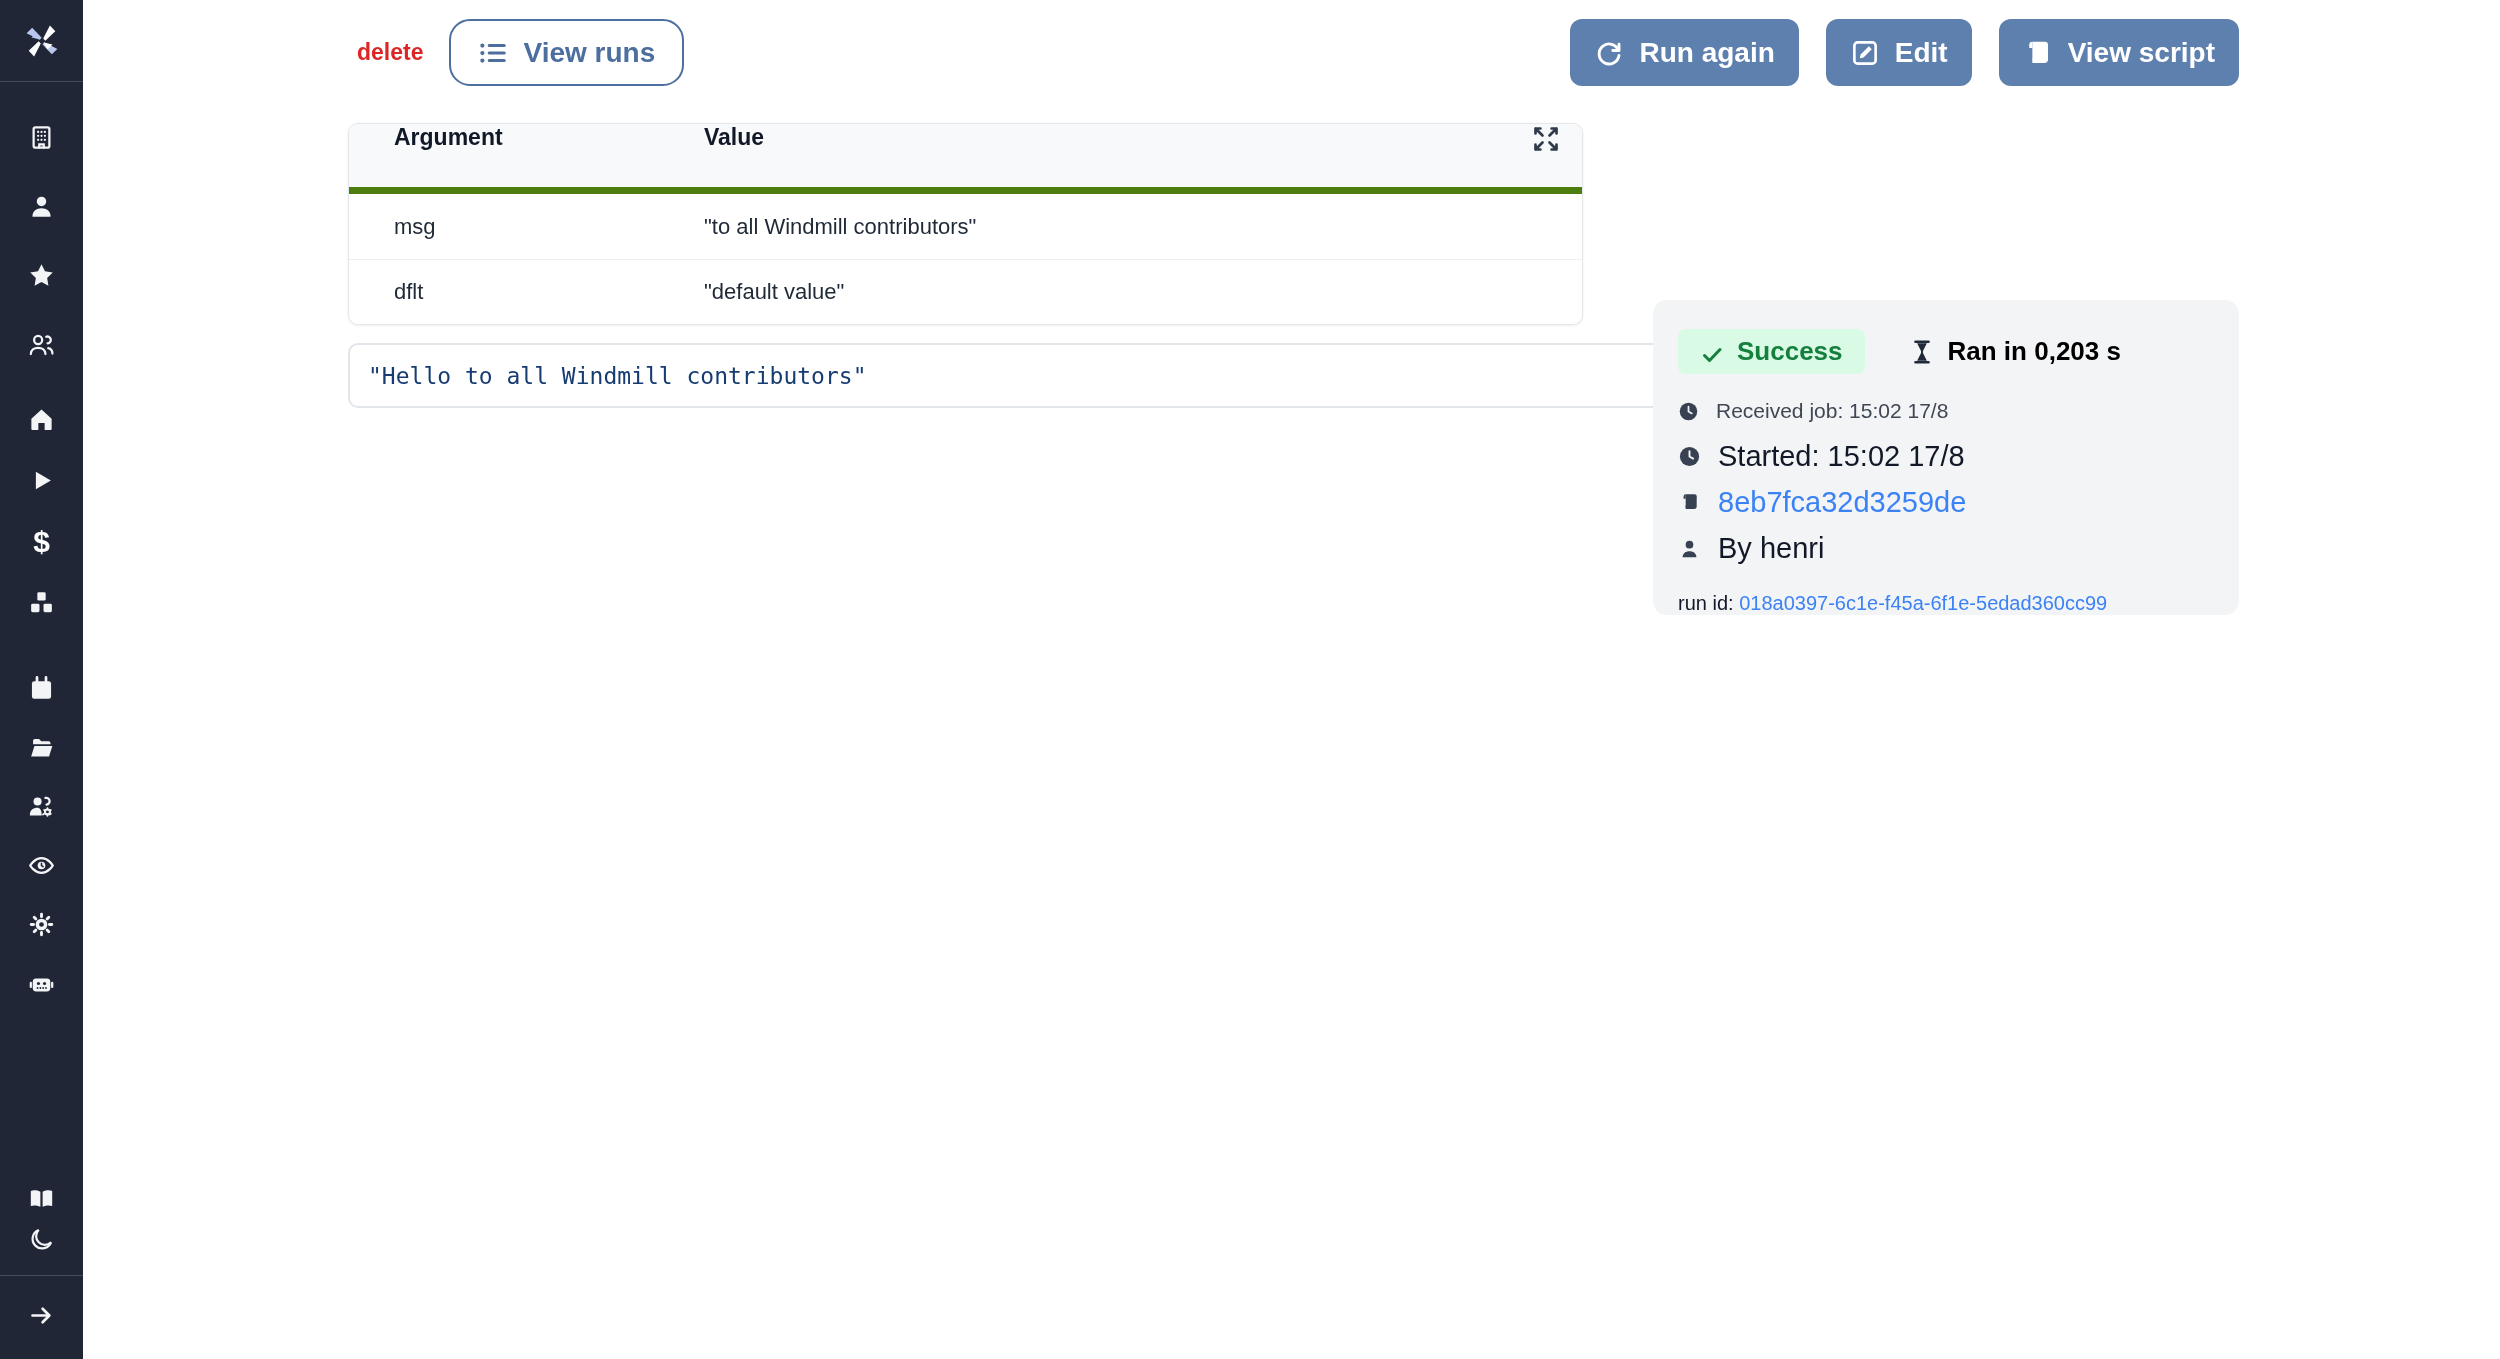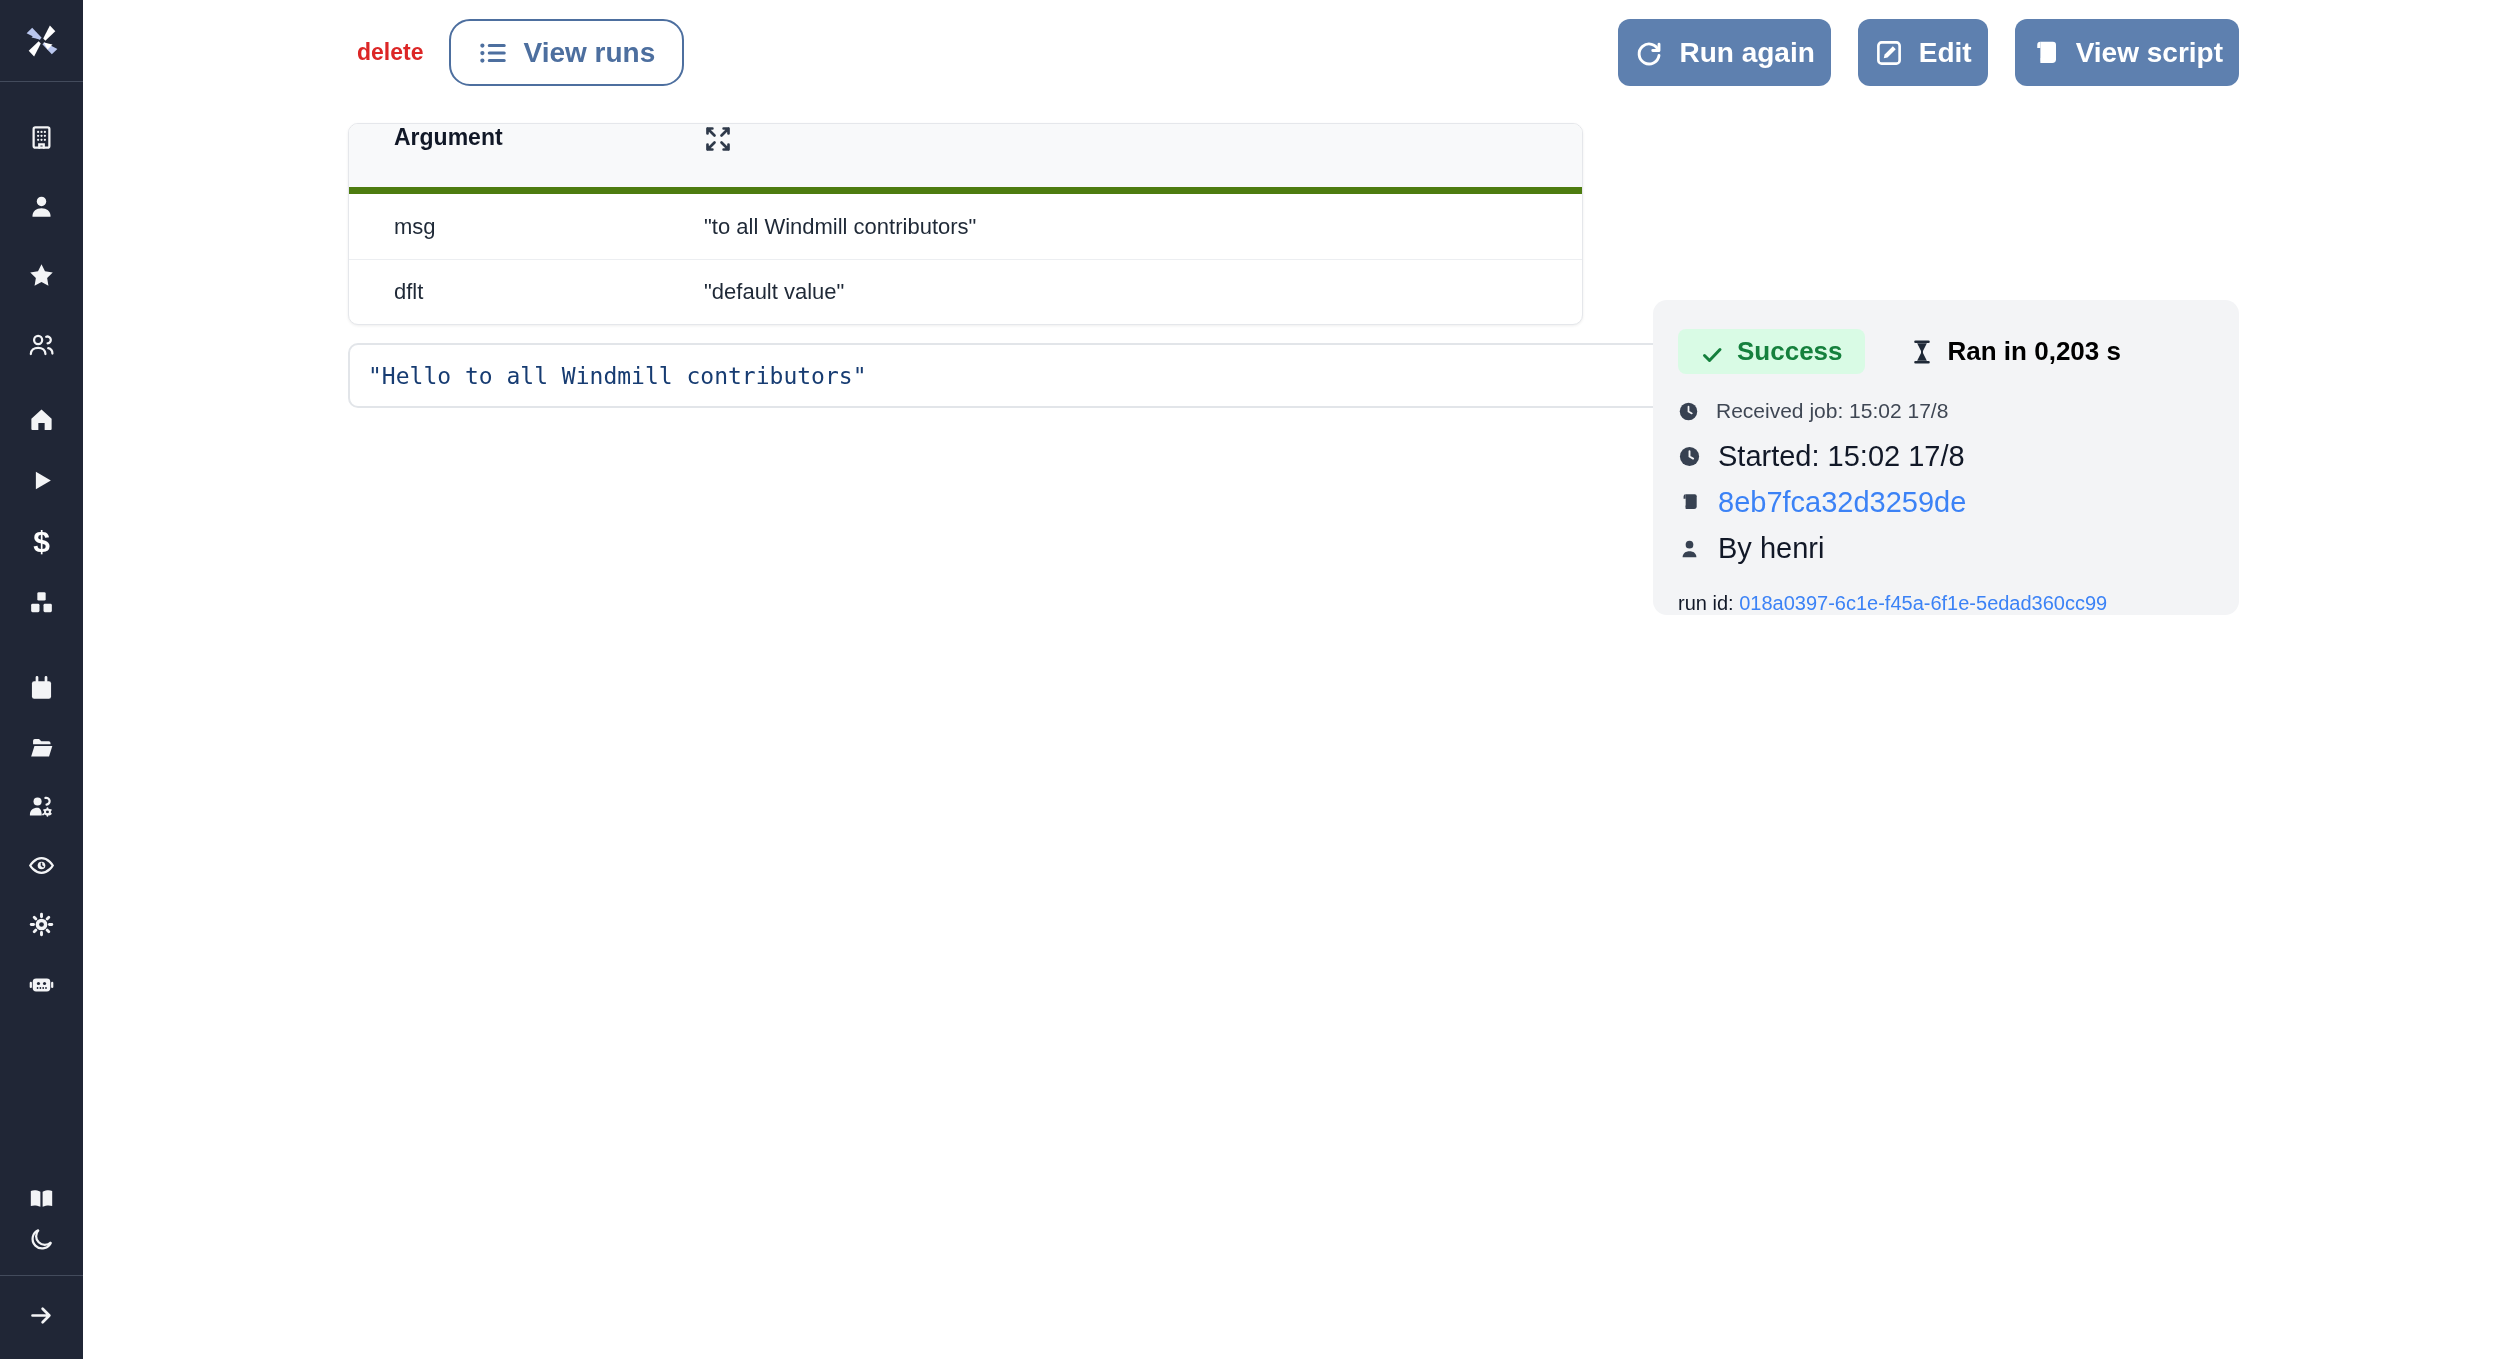--- a/index.html
+++ b/index.html
@@ -46,21 +46,21 @@
   .delete-link { color: #dc2626; font-weight: 700; font-size: 23px; margin-left: 9px; margin-right: 26px; cursor: pointer; }
   .btn-outline {
     height: 67px; padding: 0 27px; background: #fff;
     border: 2px solid #4d6f9f; border-radius: 21px;
     color: #4d6f9f; font-weight: 700; font-size: 28px;
     display: inline-flex; align-items: center; gap: 15px; cursor: pointer;
     font-family: "Liberation Sans", sans-serif;
   }
   .topbar-spacer { flex: 1; }
   .btn-primary {
-    height: 67px; padding: 0 16px; background: #5e80af; border: none; border-radius: 12px;
+    height: 67px; padding: 0 24px; background: #5e80af; border: none; border-radius: 12px;
     color: #ffffff; font-weight: 700; font-size: 28px;
     display: inline-flex; align-items: center; gap: 15px; cursor: pointer; margin-left: 27px;
     font-family: "Liberation Sans", sans-serif;
   }
   .btn-primary svg, .btn-outline svg { width: 30px; height: 30px; }
 
   
   .page-header { display: flex; align-items: center; margin-top: 57px; height: 56px; }
   .check-icon { width: 30px; height: 30px; color: #16a34a; margin: 0 30px 0 4px; flex-shrink: 0; }
   .page-title { font-size: 46px; font-weight: 800; color: #222b3a; letter-spacing: -0.5px; margin-right: 42px; }
@@ -313,20 +313,21 @@
           <path d="M10 20a2.5 2.5 0 0 1-2.5-2.5V16H15v1.5A2.5 2.5 0 0 1 12.5 20z" fill="currentColor" opacity="0.55"></path>
         </svg>
         <span>View script</span>
       </button>
     </div>
 
 
     <div class="args-table">
       <div class="args-head">
         <div class="col-arg">Argument</div>
+        <div class="col-val">Value</div>
         <button class="expand-btn">
           <svg viewBox="0 0 24 24" fill="none" stroke="currentColor" stroke-width="2.3" stroke-linecap="round" stroke-linejoin="round">
             <path d="m15 9 6-6M21 7.2V3h-4.2M9 9 3 3M3 7.2V3h4.2M15 15l6 6M21 16.8V21h-4.2M9 15l-6 6M3 16.8V21h4.2"></path>
           </svg>
         </button>
       </div>
       <div class="args-row">
         <div class="col-arg">msg</div>
         <div class="col-val">"to all Windmill contributors"</div>
       </div>

